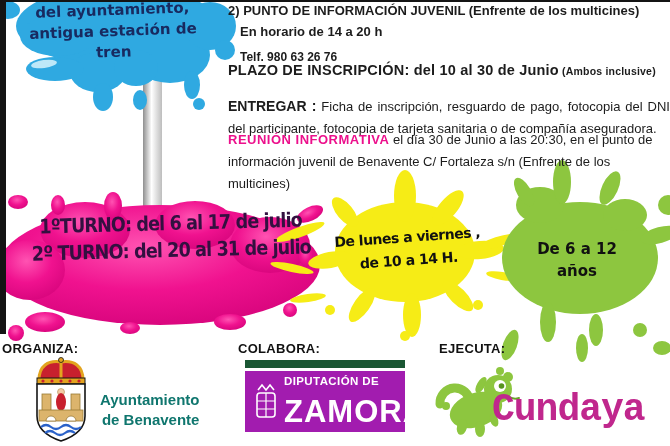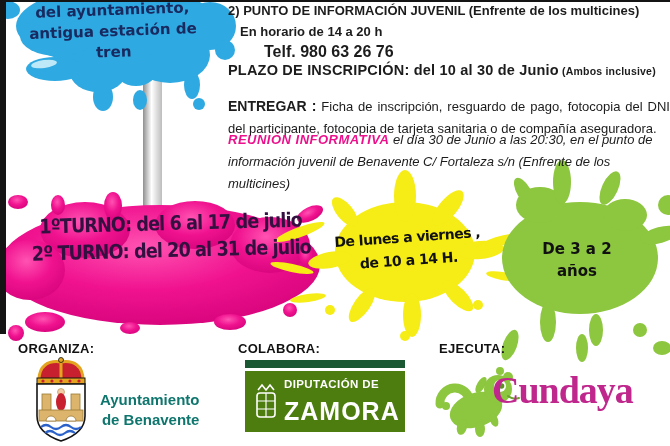--- a/index.html
+++ b/index.html
@@ -21,41 +21,41 @@
   .yellow-text{left:322px;top:226px;width:172px;text-align:center;
              font-family:"DejaVu Sans",sans-serif;font-weight:700;font-size:14px;
              line-height:23px;color:#111;letter-spacing:-0.5px;transform:rotate(-4deg);}
   .green-text{left:518px;top:238px;width:118px;text-align:center;
              font-family:"DejaVu Sans",sans-serif;font-weight:700;font-size:15px;
              line-height:22px;color:#111;}
 
   
   .info-heading{left:228px;top:3px;font-size:13px;font-weight:700;text-align:right;}
   .info-schedule{left:240px;top:24px;font-size:13px;font-weight:700;}
-  .info-phone{left:240px;top:43px;font-size:16px;font-weight:700;margin-left:24px;}
+  .info-phone{left:240px;top:50px;font-size:12px;font-weight:700;}
   .plazo{left:228px;top:62px;font-size:14.5px;font-weight:700;letter-spacing:0.2px;text-align:center;}
   .plazo .small{font-size:10.5px;}
   .entregar{left:228px;top:96px;width:442px;font-size:13px;line-height:21.5px;text-align:justify;}
   .entregar .b{font-weight:700;font-size:14px;}
-  .reunion{left:228px;top:129px;width:442px;font-size:13px;line-height:22px;font-style:italic;}
+  .reunion{left:228px;top:129px;width:442px;font-size:13px;line-height:22px;}
   .reunion .mag{font-weight:700;color:#ec108c;letter-spacing:0.5px;}
 
   
   .footer-label{font-size:13px;font-weight:700;letter-spacing:0.3px;color:#111;}
-  .lbl-org{left:18px;top:341px;} .lbl-col{left:238px;top:341px;} .lbl-eje{left:425px;top:341px;margin-left:14px;}
+  .lbl-org{left:2px;top:341px;} .lbl-col{left:238px;top:341px;} .lbl-eje{left:425px;top:341px;margin-left:14px;}
   .ayto-text{left:100px;top:390px;font-size:15px;font-weight:700;line-height:20px;color:#0f766e;text-align:right;}
   .dipu-bar{left:245px;top:360px;width:160px;height:8px;background:#1a5733;}
-  .dipu-box{left:245px;top:371px;width:160px;height:61px;background:#4d7c0f;
+  .dipu-box{left:245px;top:371px;width:160px;height:61px;background:#a21caf;
             display:flex;align-items:center;}
   .dipu-emblem{margin-left:8px;flex:0 0 auto;}
   .dipu-txt{margin-left:5px;color:#fff;line-height:1;}
   .dipu-l1{font-size:11.5px;font-weight:700;letter-spacing:0.4px;}
-  .dipu-l2{font-size:25px;font-weight:700;letter-spacing:1px;margin-top:8px;}
-  .cundaya-text{left:492px;top:368px;font-size:38px;font-weight:700;color:#c0278d;
-                letter-spacing:-1px;font-family:Liberation Serif, serif;}
+  .dipu-l2{font-size:31px;font-weight:700;letter-spacing:1px;margin-top:8px;}
+  .cundaya-text{left:492px;top:388px;font-size:38px;font-weight:700;color:#c0278d;
+                letter-spacing:-1px;font-family:Liberation Mono, monospace;}
 </style>
 </head>
 <body>
 
 <div class="poster">
 
   <svg class="abs splash-svg" viewBox="0 0 670 446" xmlns="http://www.w3.org/2000/svg">
     <defs>
       <linearGradient id="poleGrad" x1="0" y1="0" x2="1" y2="0">
         <stop offset="0" stop-color="#8f8f8f"></stop>
@@ -175,21 +175,21 @@
     <div>1ºTURNO: del 6 al 17 de julio</div>
     <div>2º TURNO: del 20 al 31 de julio</div>
   </div>
 
   <div class="abs yellow-text">
     <div>De lunes a viernes ,</div>
     <div>de 10 a 14 H.</div>
   </div>
 
   <div class="abs green-text">
-    <div>De 3 a 2</div>
+    <div>De 6 a 12</div>
     <div>años</div>
   </div>
 
   <div class="abs footer-label lbl-org">ORGANIZA:</div>
   <div class="abs footer-label lbl-col">COLABORA:</div>
   <div class="abs footer-label lbl-eje">EJECUTA:</div>
 
   <svg class="abs" style="left:26px;top:356px;" width="70" height="90" viewBox="0 0 70 90" xmlns="http://www.w3.org/2000/svg">
     <path d="M13,24 C13,10 22,4 35,6 C48,4 57,10 57,24 Z" fill="#c8202e" stroke="#141414" stroke-width="1.2"></path>
     <path d="M13,24 C13,10 22,4 35,6 M35,6 C48,4 57,10 57,24 M35,6 L35,24" stroke="#e3a41f" stroke-width="3" fill="none"></path>

